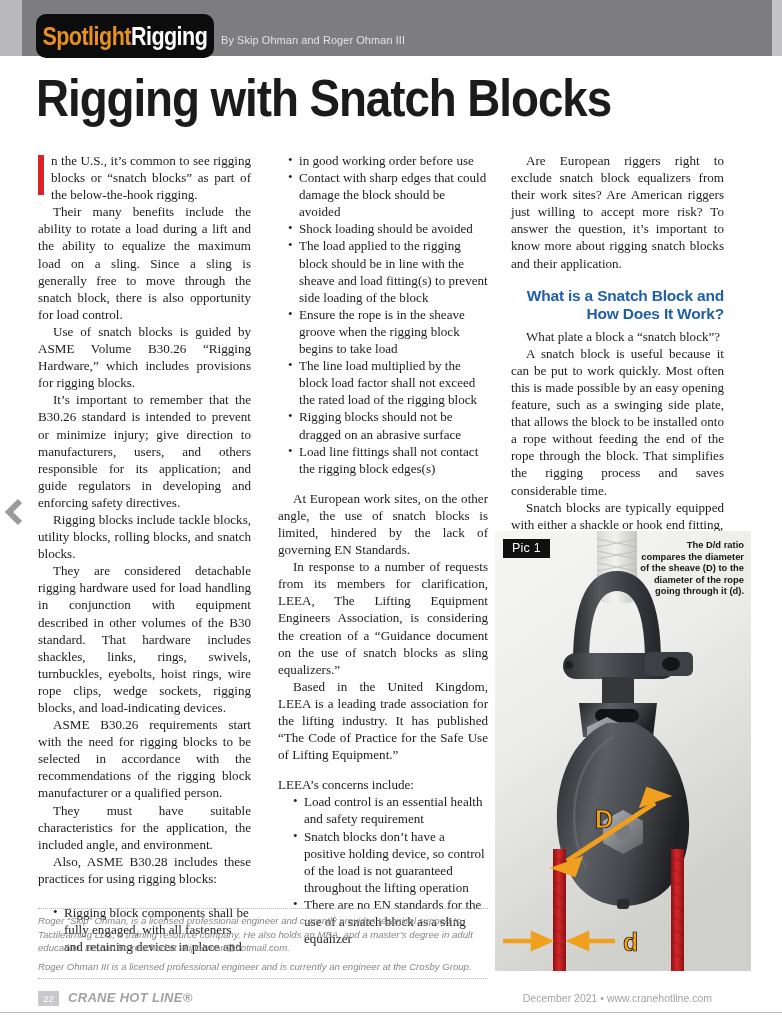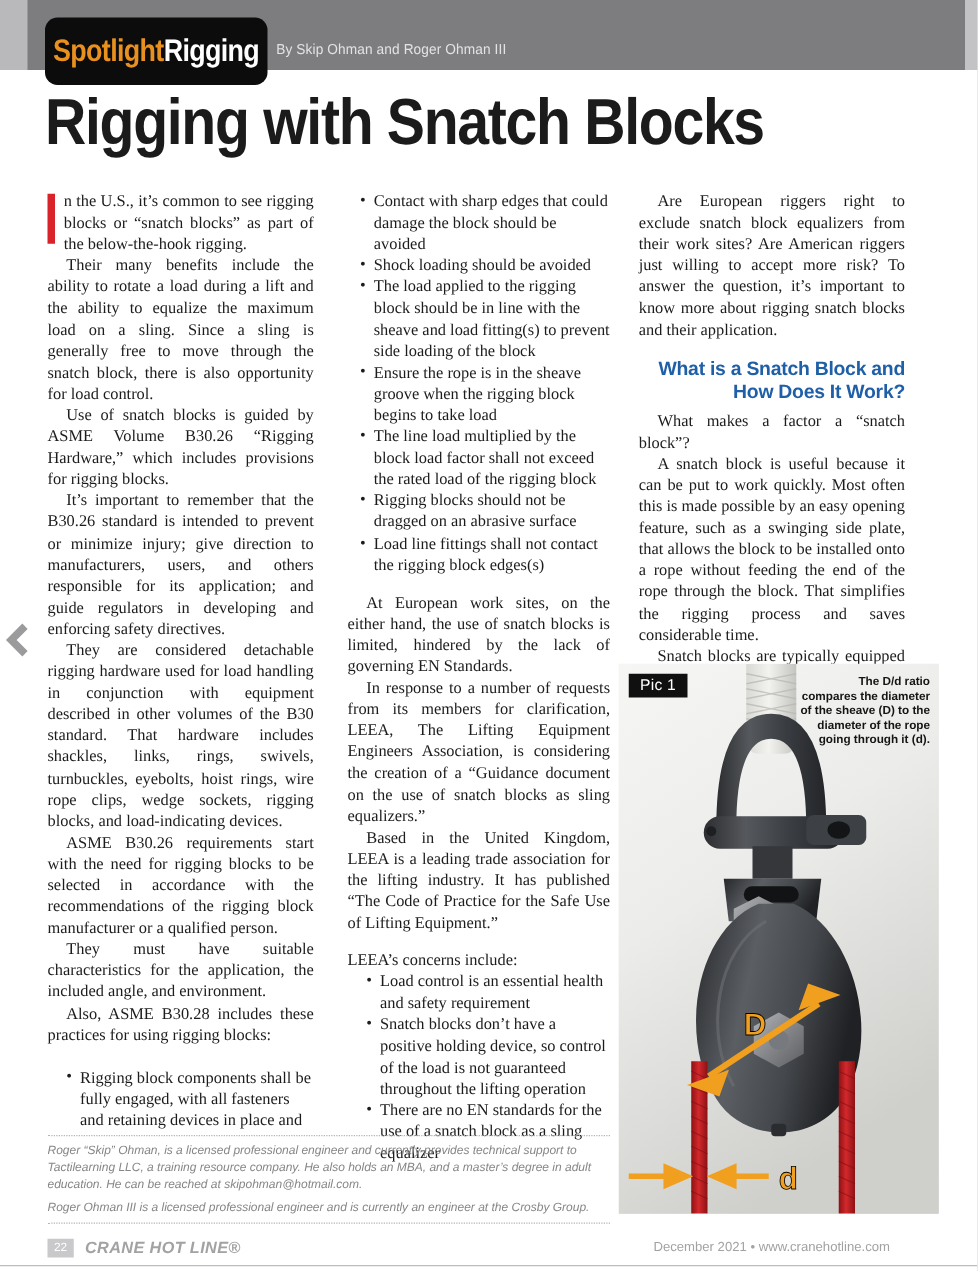--- a/index.html
+++ b/index.html
@@ -33,21 +33,21 @@
   }
   .header-band-right-cap {
     position: absolute;
     right: 0; top: 0;
     width: 10px; height: 56px;
     background: #c3c3c5;
   }
   .spotlight-badge {
     position: absolute;
     left: 36px; top: 14px;
-    width: 178px; height: 54px;
+    width: 178px; height: 44px;
     background: #0c0c0c;
     border-radius: 10px;
     display: flex;
     align-items: center;
     justify-content: center;
     z-index: 4;
   }
   .spotlight-badge .badge-text {
     font-family: "Liberation Sans", sans-serif;
     font-weight: bold;
@@ -288,57 +288,62 @@
 
   <div class="article-title">Rigging with Snatch Blocks</div>
 
   <div class="col col-1">
     <p class="dropcap-para">
       <span class="dropcap-bar"></span><span>n the U.S., it’s common to see rigging blocks or “snatch blocks” as part of the below-the-hook rigging.</span>
     </p>
     <p>Their many benefits include the ability to rotate a load during a lift and the ability to equalize the maximum load on a sling. Since a sling is generally free to move through the snatch block, there is also opportunity for load control.</p>
     <p>Use of snatch blocks is guided by ASME Volume B30.26 “Rigging Hardware,” which includes provisions for rigging blocks.</p>
     <p>It’s important to remember that the B30.26 standard is intended to prevent or minimize injury; give direction to manufacturers, users, and others responsible for its application; and guide regulators in developing and enforcing safety directives.</p>
+    <p>Rigging blocks include tackle blocks, utility blocks, rolling blocks, and snatch blocks.</p>
     <p>They are considered detachable rigging hardware used for load handling in conjunction with equipment described in other volumes of the B30 standard. That hardware includes shackles, links, rings, swivels, turnbuckles, eyebolts, hoist rings, wire rope clips, wedge sockets, rigging blocks, and load-indicating devices.</p>
     <p>ASME B30.26 requirements start with the need for rigging blocks to be selected in accordance with the recommendations of the rigging block manufacturer or a qualified person.</p>
     <p>They must have suitable characteristics for the application, the included angle, and environment.</p>
     <p>Also, ASME B30.28 includes these practices for using rigging blocks:</p>
     <div class="spacer-md"></div>
     <ul class="bullets-indent">
       <li>Rigging block components shall be fully engaged, with all fasteners and retaining devices in place and</li>
     </ul>
   </div>
 
   <div class="col col-2">
     <ul class="bullets">
+      <li style="padding-left:9px;">
+        
+        <span>in good working order before use</span>
+      </li>
       <li>Contact with sharp edges that could damage the block should be avoided</li>
       <li>Shock loading should be avoided</li>
       <li>The load applied to the rigging block should be in line with the sheave and load fitting(s) to prevent side loading of the block</li>
       <li>Ensure the rope is in the sheave groove when the rigging block begins to take load</li>
       <li>The line load multiplied by the block load factor shall not exceed the rated load of the rigging block</li>
       <li>Rigging blocks should not be dragged on an abrasive surface</li>
       <li>Load line fittings shall not contact the rigging block edges(s)</li>
     </ul>
     <div class="spacer-sm"></div>
-    <p>At European work sites, on the either hand, the use of snatch blocks is limited, hindered by the lack of governing EN Standards.</p>
+    <p>At European work sites, on the other angle, the use of snatch blocks is limited, hindered by the lack of governing EN Standards.</p>
     <p>In response to a number of requests from its members for clarification, LEEA, The Lifting Equipment Engineers Association, is considering the creation of a “Guidance document on the use of snatch blocks as sling equalizers.”</p>
     <p>Based in the United Kingdom, LEEA is a leading trade association for the lifting industry. It has published “The Code of Practice for the Safe Use of Lifting Equipment.”</p>
     <div class="spacer-sm"></div>
     <p class="noindent">LEEA’s concerns include:</p>
     <ul class="bullets-indent">
       <li>Load control is an essential health and safety requirement</li>
       <li>Snatch blocks don’t have a positive holding device, so control of the load is not guaranteed throughout the lifting operation</li>
       <li>There are no EN standards for the use of a snatch block as a sling equalizer</li>
     </ul>
   </div>
 
   <div class="col col-3">
     <p>Are European riggers right to exclude snatch block equalizers from their work sites? Are American riggers just willing to accept more risk? To answer the question, it’s important to know more about rigging snatch blocks and their application.</p>
     <div class="subhead">What is a Snatch Block and How Does It Work?</div>
-    <p>What makes a factor a “snatch block”?</p>
+    <p>What plate a block a “snatch block”?</p>
     <p>A snatch block is useful because it can be put to work quickly. Most often this is made possible by an easy opening feature, such as a swinging side plate, that allows the block to be installed onto a rope without feeding the end of the rope through the block. That simplifies the rigging process and saves considerable time.</p>
     <p>Snatch blocks are typically equipped with either a shackle or hook end fitting,</p>
   </div>
 
   <div class="photo-figure">
     <svg class="photo-svg" width="256" height="440" viewBox="0 0 256 440">
       <defs>
         <linearGradient id="bgGrad" x1="0" y1="0" x2="0.4" y2="1">
           <stop offset="0%" stop-color="#f6f6f4"></stop>
           <stop offset="45%" stop-color="#ececea"></stop>

